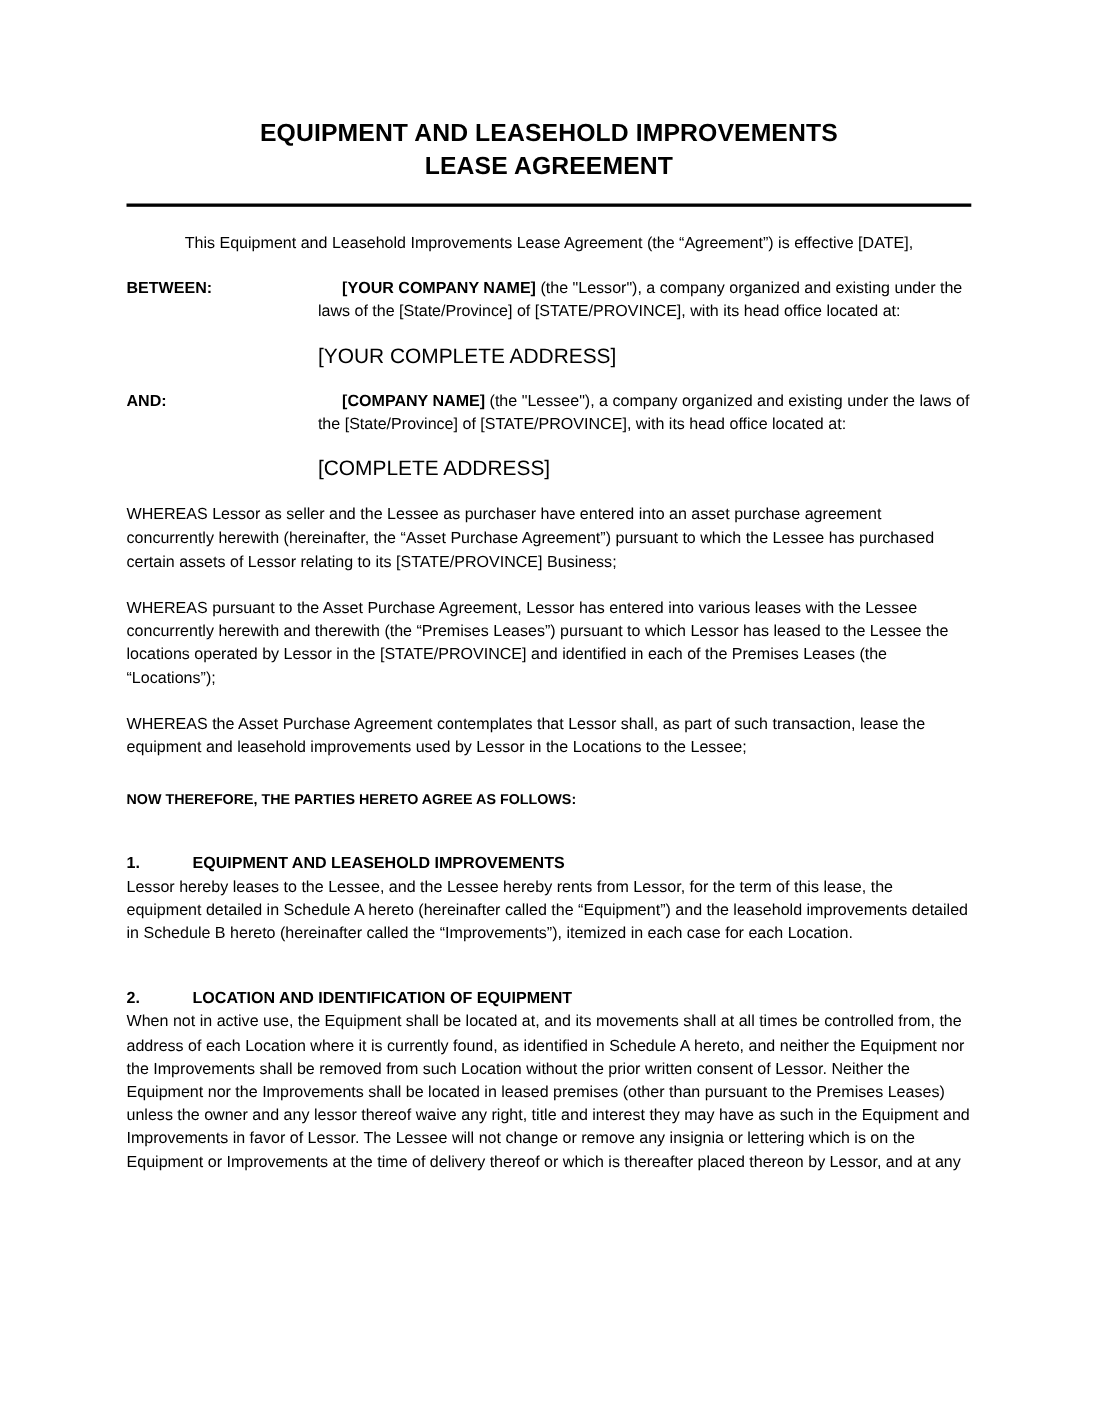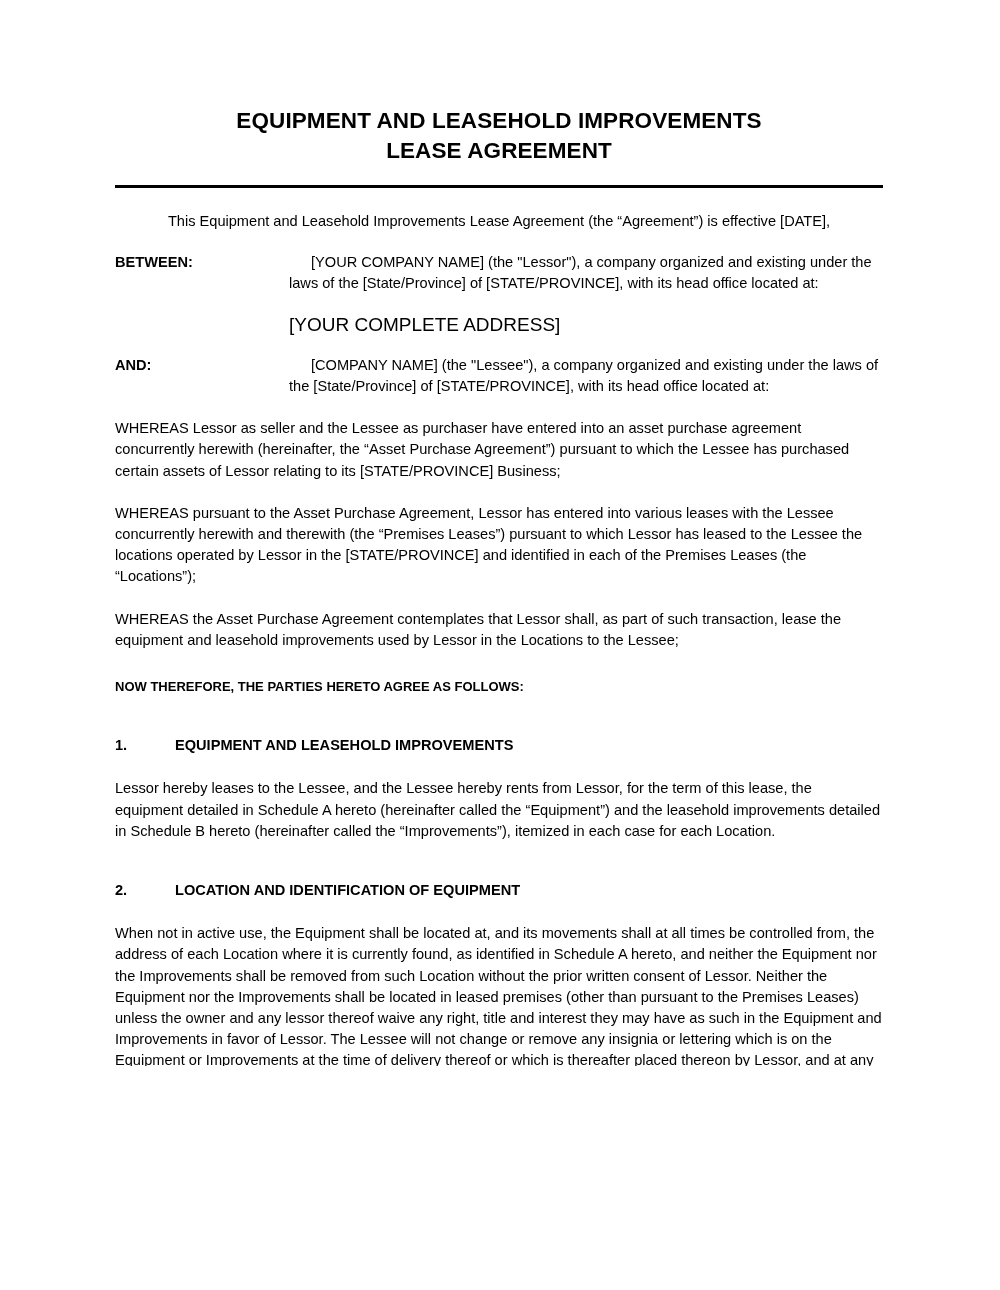--- a/index.html
+++ b/index.html
@@ -70,21 +70,21 @@
     flex: 0 0 174px;
     font-size: 14.6px;
     line-height: 21.2px;
     font-weight: bold;
   }
   .party-text {
     flex: 1 1 auto;
     font-size: 14.6px;
     line-height: 21.2px;
   }
-  .party-text b { font-weight: normal; padding-left: 22px; }
+  .party-text b { font-weight: bold; padding-left: 22px; }
 
   .party-addr {
     margin-top: 19px;
     margin-left: 174px;
     font-size: 19px;
     line-height: 21.2px;
   }
 
   
   .now-therefore {
@@ -99,21 +99,21 @@
     margin-top: 38px;
     font-weight: bold;
     font-size: 14.6px;
     line-height: 21.2px;
   }
   .section-num {
     width: 60px;
     flex: 0 0 60px;
   }
   .section-title { flex: 1 1 auto; }
-  .section-body { margin-top: 22px; }
+  .section-body { }
 
   
   .footer {
     position: absolute;
     left: 115px;
     top: 1186px;
     width: 768px;
   }
   .footer-rule {
     height: 0;
@@ -151,20 +151,21 @@
     <div class="party-row">
       <div class="party-label">BETWEEN:</div>
       <div class="party-text"><b>[YOUR COMPANY NAME]</b><span> (the "Lessor"), a company organized and existing under the laws of the [State/Province] of [STATE/PROVINCE], with its head office located at:</span></div>
     </div>
     <div class="party-addr">[YOUR COMPLETE ADDRESS]</div>
 
     <div class="party-row">
       <div class="party-label">AND:</div>
       <div class="party-text"><b>[COMPANY NAME]</b><span> (the "Lessee"), a company organized and existing under the laws of the [State/Province] of [STATE/PROVINCE], with its head office located at:</span></div>
     </div>
+    <div class="party-addr">[COMPLETE ADDRESS]</div>
 
     <p class="para sp-lg">WHEREAS Lessor as seller and the Lessee as purchaser have entered into an asset purchase agreement concurrently herewith (hereinafter, the “Asset Purchase Agreement”) pursuant to which the Lessee has purchased certain assets of Lessor relating to its [STATE/PROVINCE] Business;</p>
     <p class="para sp-lg">WHEREAS pursuant to the Asset Purchase Agreement, Lessor has entered into various leases with the Lessee concurrently herewith and therewith (the “Premises Leases”) pursuant to which Lessor has leased to the Lessee the locations operated by Lessor in the [STATE/PROVINCE] and identified in each of the Premises Leases (the “Locations”);</p>
     <p class="para sp-lg">WHEREAS the Asset Purchase Agreement contemplates that Lessor shall, as part of such transaction, lease the equipment and leasehold improvements used by Lessor in the Locations to the Lessee;</p>
 
     <p class="now-therefore">NOW THEREFORE, THE PARTIES HERETO AGREE AS FOLLOWS:</p>
 
     <div class="section-head">
       <span class="section-num">1.</span>
       <span class="section-title">EQUIPMENT AND LEASEHOLD IMPROVEMENTS</span>

